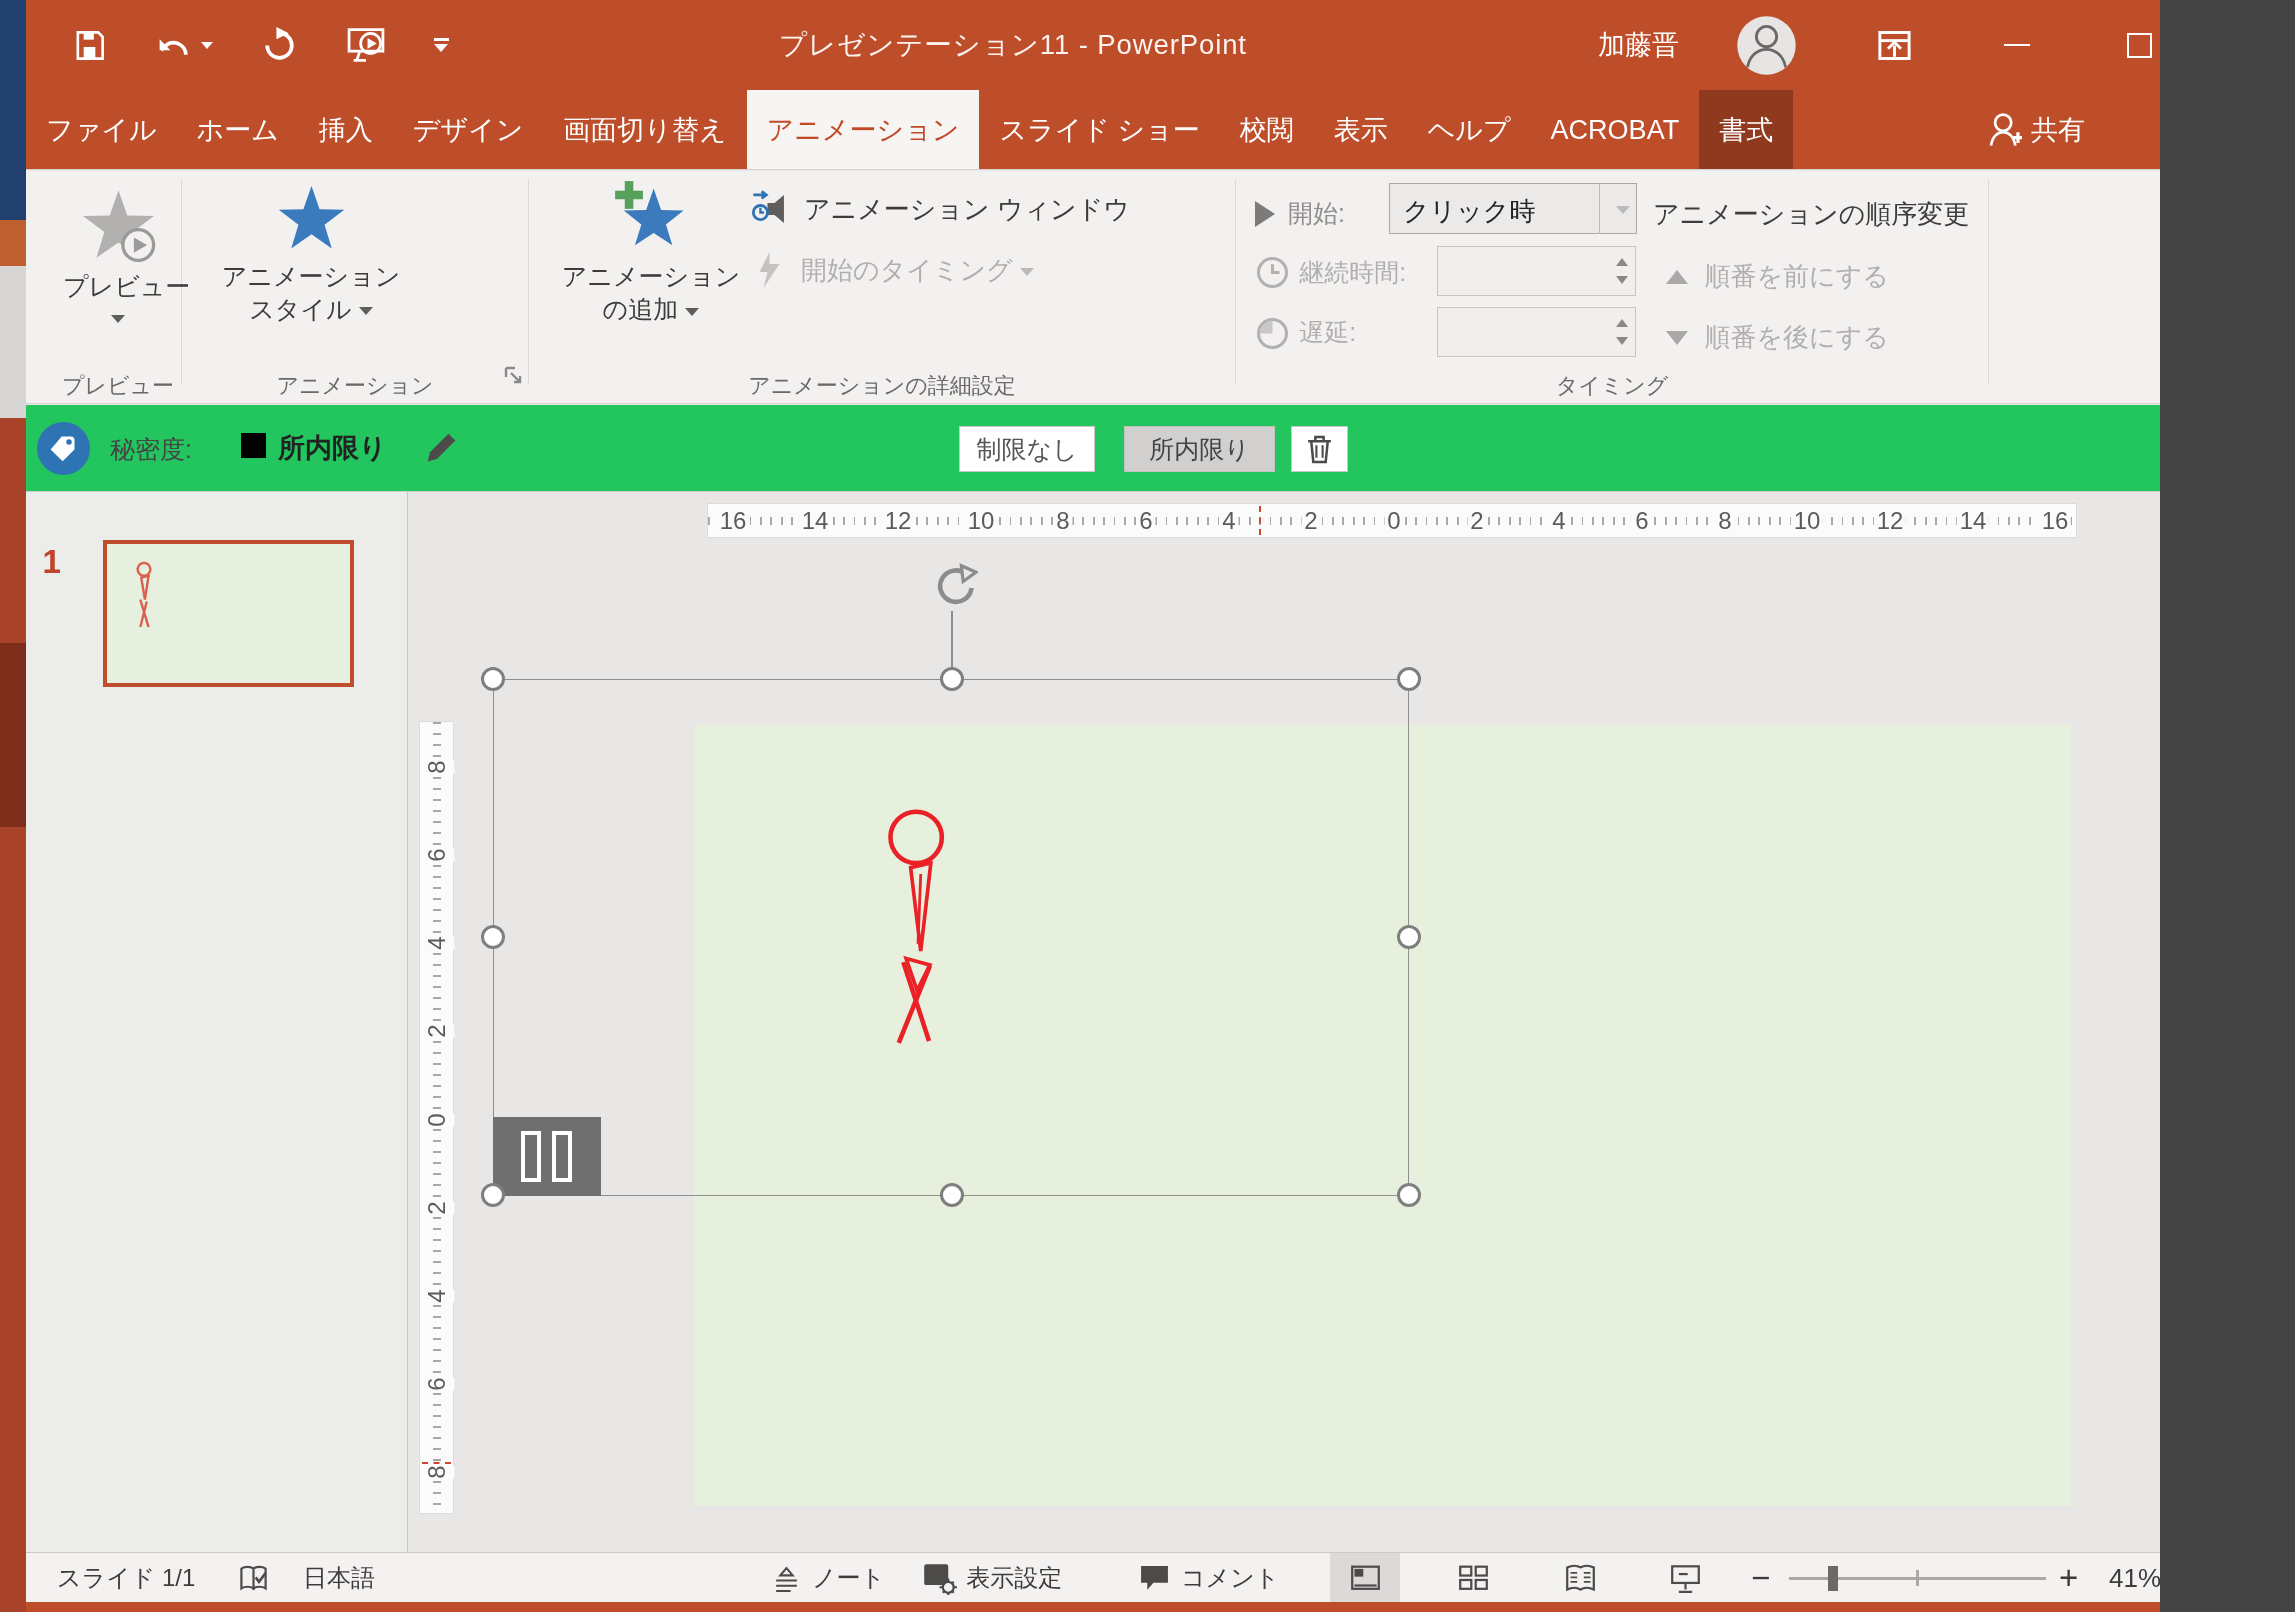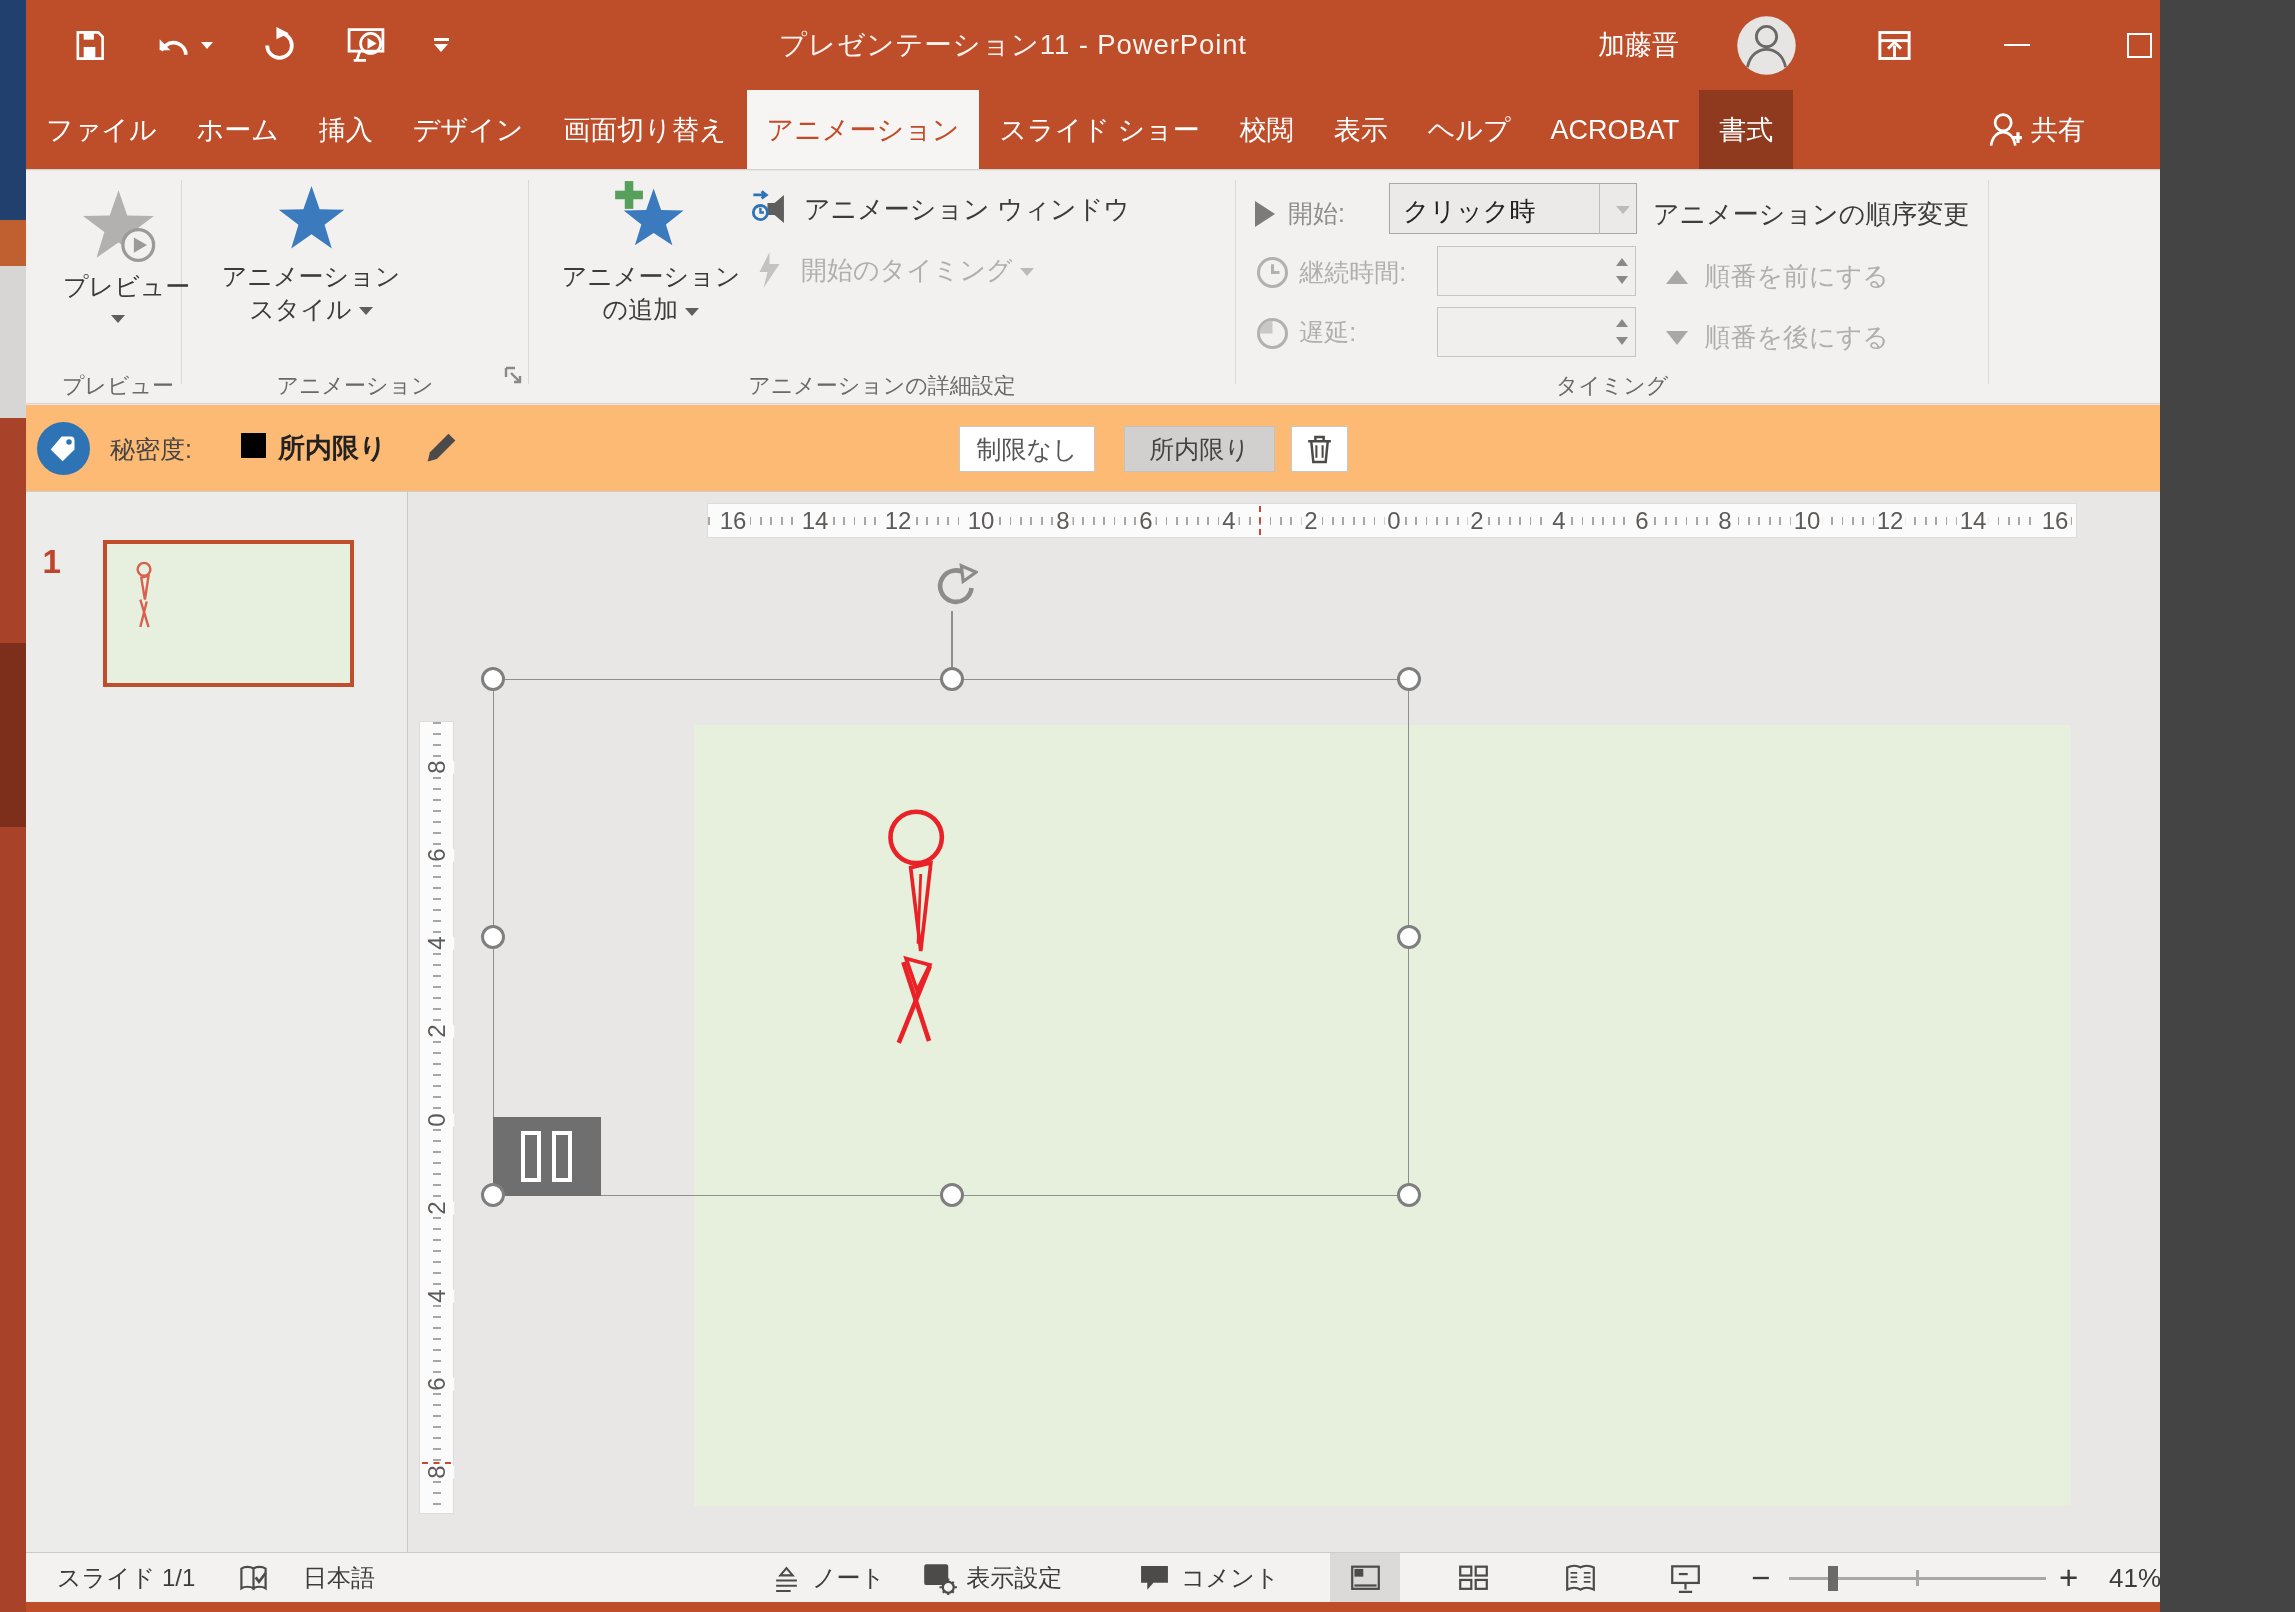--- a/index.html
+++ b/index.html
@@ -23,21 +23,21 @@
 .glabel{position:absolute;top:200px;font-size:22px;color:#6a6968;transform:translateX(-50%);white-space:nowrap}
 .rlab{font-size:25px;color:#3d3c3b;white-space:nowrap}
 .rlab.dis{color:#b0afae}
 .caret{display:inline-block;width:0;height:0;border-left:7.3px solid transparent;border-right:7.3px solid transparent;border-top:8.3px solid #5f5e5d;vertical-align:middle;margin-left:7.3px}
 .caret.dis{border-top-color:#bcbbba}
 .spin{position:absolute;width:199px;height:50px;background:#f0efee;border:0.9px solid #c6c5c4}
 .sarr{position:absolute;right:7.3px;width:0;height:0;border-left:6.4px solid transparent;border-right:6.4px solid transparent}
 .tri-up{border-bottom:8.3px solid #8a8988;top:11px}
 .tri-dn{border-top:8.3px solid #8a8988;bottom:11px}
 
-#sensbar{position:absolute;left:26px;top:405px;right:0;height:87px;background:#fdba74;border-bottom:1.8px solid #d0cecd}
+#sensbar{position:absolute;left:26px;top:405px;right:0;height:87px;background:#22c55e;border-bottom:1.8px solid #d0cecd}
 .sbtn{position:absolute;top:21px;height:46px;font-size:25px;color:#555;background:#fff;border:0.9px solid #c8c8c8;display:flex;align-items:center;justify-content:center}
 
 #slidepanel{position:absolute;left:26px;top:492px;width:381px;height:1060px;background:#ececeb}
 #canvas{position:absolute;left:408px;top:492px;right:0;height:1060px;background:#e8e7e6}
 .ruler{position:absolute;background-color:#fcfbfb;border:0.9px solid #dddcdb}
 #hruler{left:299px;top:11px;width:1370px;height:35px;background-image:repeating-linear-gradient(to right,#a8a7a6 0 1.8px,transparent 1.8px 10.4px);background-size:100% 8.3px;background-position:0 13px;background-repeat:no-repeat}
 #vruler{left:11px;top:229px;width:35px;height:793px;background-image:repeating-linear-gradient(to bottom,#a8a7a6 0 1.8px,transparent 1.8px 11px);background-size:8.3px 100%;background-position:13px 0;background-repeat:no-repeat}
 .rnum{position:absolute;font-size:24px;color:#5c5b5a;background:#fcfbfb;padding:0 2.8px;transform:translate(-50%,-50%)}
 .rnum.v{transform:translate(-50%,-50%) rotate(-90deg);padding:2.8px 0}
 .handle{position:absolute;width:24px;height:24px;border-radius:50%;background:#fff;border:3.7px solid #7f7f7f;transform:translate(-50%,-50%)}

